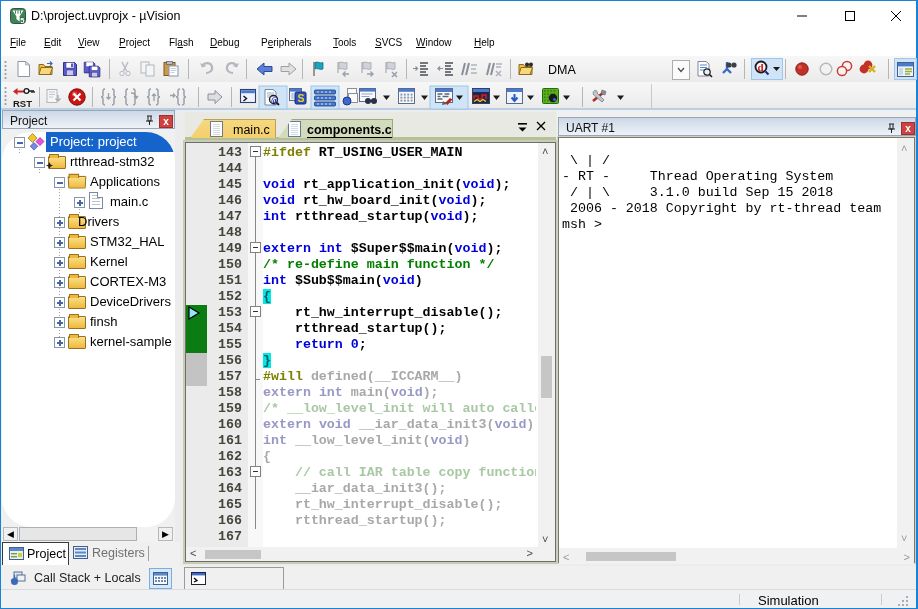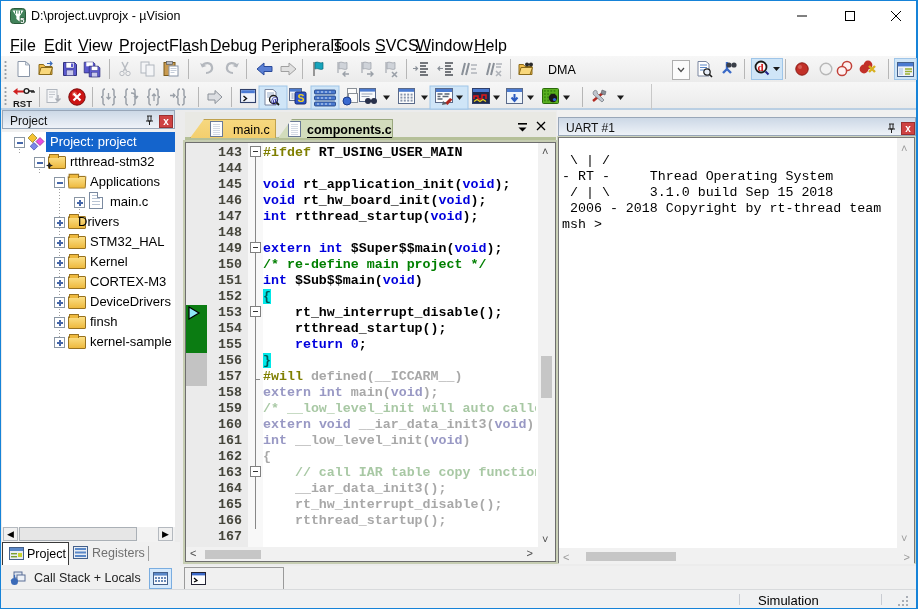--- a/index.html
+++ b/index.html
@@ -6,38 +6,38 @@
 body{width:918px;height:609px;overflow:hidden;font-family:"Liberation Sans",sans-serif;}
 #win{position:absolute;left:0;top:0;width:918px;height:609px;background:#fff;
  border-left:1px solid #1683d8;border-right:2px solid #1683d8;border-top:1px solid #1683d8;box-sizing:border-box;}
 .abs{position:absolute;}
 
 #titlebar{left:0;top:0;width:915px;height:31px;background:#fff;}
 #title-ico{left:9px;top:7px;width:16px;height:16px;}
 #title-txt{left:30px;top:8px;font-size:12.5px;color:#000;}
 .winbtn{top:9px;width:12px;height:12px;}
 
-#menubar{left:0;top:31px;width:915px;height:24px;background:#fff;font-size:16px;color:#000;}
+#menubar{left:0;top:31px;width:915px;height:24px;background:#fff;font-size:10px;color:#000;}
 #menubar span.mi{position:absolute;top:5px;}
 #menubar u{text-decoration:underline;}
 
 .tbar{left:0;width:915px;height:26px;background:linear-gradient(180deg,#f7f7f7,#ebebeb);}
 #tb1{top:55px;}
 #tb2{top:81px;height:26px;border-bottom:2px solid #bacfe3;}
 .grip{position:absolute;left:3px;top:4px;width:3px;height:20px;
  background-image:radial-gradient(circle,#9aa0a6 1px,transparent 1.2px);background-size:3px 4px;}
 .hlbtn{position:absolute;top:2px;height:22px;background:#cfe5f7;border:1px solid #9fc5e8;box-sizing:border-box;}
 
 #main{left:0;top:109px;width:915px;height:456px;background:#ececec;}
 
 #proj{left:1px;top:0;width:173px;height:456px;background:#f0f0f0;}
 .phead{position:absolute;left:0;top:0;height:19px;background:linear-gradient(180deg,#ccd8e6,#eef2f8);border:1px solid #98a6b8;box-sizing:border-box;}
 .phead .ptxt{position:absolute;left:7px;top:3px;font-size:12px;color:#111;}
 .closebox{position:absolute;top:3.5px;width:14px;height:13px;background:#ce4242;border:1px solid #9a3030;box-sizing:border-box;color:#fff;font-size:10px;font-weight:bold;text-align:center;line-height:11px;}
-#ptree{left:0;top:22px;width:173px;height:395px;background:#fff;box-sizing:border-box;overflow:hidden;}
+#ptree{left:0;top:22px;width:173px;height:395px;background:#fff;box-sizing:border-box;overflow:hidden;border-radius:29px;}
 .tline.v{position:absolute;width:1px;background-image:linear-gradient(180deg,#a0a0a0 1px,transparent 1px);background-size:1px 3px;}
 .tlbl{position:absolute;top:2px;}
 .tico{position:absolute;top:1px;width:18px;height:18px;}
 .tico.fopen,.tico.fclosed,.tico.fold{background:linear-gradient(180deg,#fbe088,#eeb93e);border:1px solid #99721f;box-sizing:border-box;}
 .tico.fopen{top:4px;height:13px;transform:perspective(40px) rotateX(-14deg);border-radius:1px;}
 .tico.fclosed{top:4px;height:13px;border-radius:1px;}
 .tico.fopen:before,.tico.fclosed:before{content:"";position:absolute;left:0;top:-3px;width:8px;height:3px;background:#eeb93e;border:1px solid #99721f;border-bottom:none;border-radius:1px 1px 0 0;}
 .tico.fold{top:4px;height:13px;border-radius:1px;}
 .tico.fold:before{content:"";position:absolute;left:0;top:-3px;width:8px;height:3px;background:#eeb93e;border:1px solid #99721f;border-bottom:none;border-radius:1px 1px 0 0;}
 .tico.fold:after{content:"";position:absolute;left:-3px;top:5px;width:7px;height:7px;background:#222;clip-path:polygon(50% 0,65% 35%,100% 50%,65% 65%,50% 100%,35% 65%,0 50%,35% 35%);}
@@ -668,21 +668,21 @@
           <div class="fbox" style="top:323px;"></div>
         </div>
         <div id="code">
             <div><span class="pp">#ifdef</span> RT_USING_USER_MAIN</div>
 <div> </div>
 <div><span class="kw">void</span> rt_application_init(<span class="kw">void</span>);</div>
 <div><span class="kw">void</span> rt_hw_board_init(<span class="kw">void</span>);</div>
 <div><span class="kw">int</span> rtthread_startup(<span class="kw">void</span>);</div>
 <div> </div>
 <div><span class="kw">extern</span> <span class="kw">int</span> $Super$$main(<span class="kw">void</span>);</div>
-<div><span class="cm">/* re-define main project */</span></div>
+<div><span class="cm">/* re-define main function */</span></div>
 <div><span class="kw">int</span> $Sub$$main(<span class="kw">void</span>)</div>
 <div><span class="brc">{</span></div>
 <div>    rt_hw_interrupt_disable();</div>
 <div>    rtthread_startup();</div>
 <div>    <span class="kw">return</span> <span class="kw">0</span>;</div>
 <div><span class="brc">}</span></div>
 <div><span class="pp">#will</span><span class="gr"> defined(__ICCARM__)</span></div>
 <div><span class="gkw">extern</span> <span class="gkw">int</span><span class="gr"> main(</span><span class="gkw">void</span><span class="gr">);</span></div>
 <div><span class="gcm">/* __low_level_init will auto called before main function */</span></div>
 <div><span class="gkw">extern</span> <span class="gkw">void</span><span class="gr"> __iar_data_init3(</span><span class="gkw">void</span><span class="gr">);</span></div>

